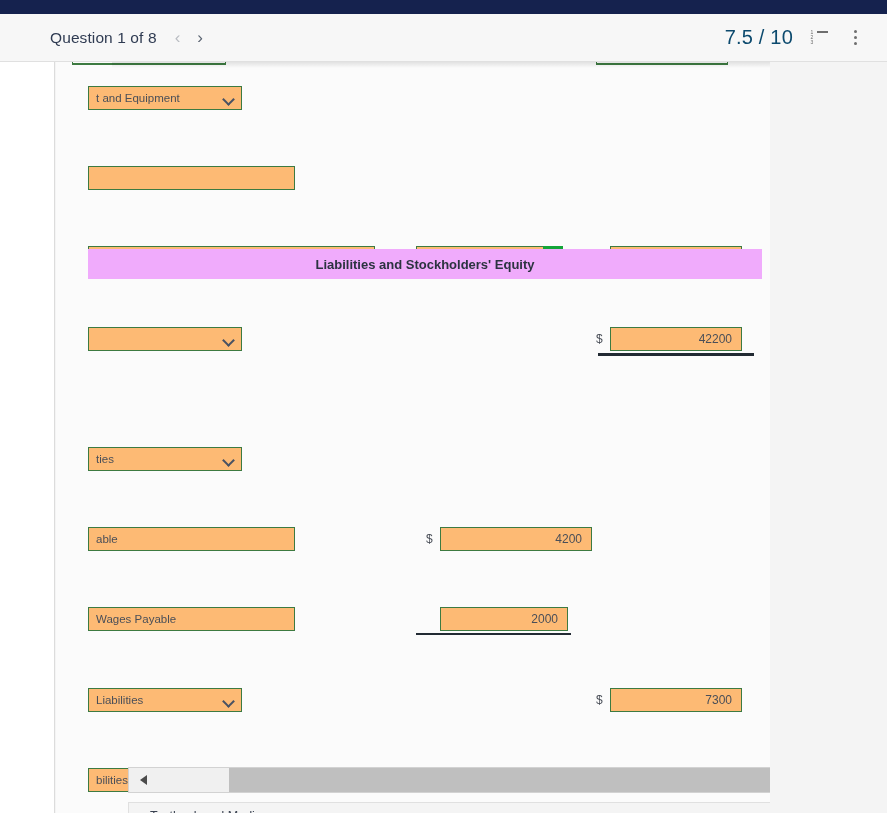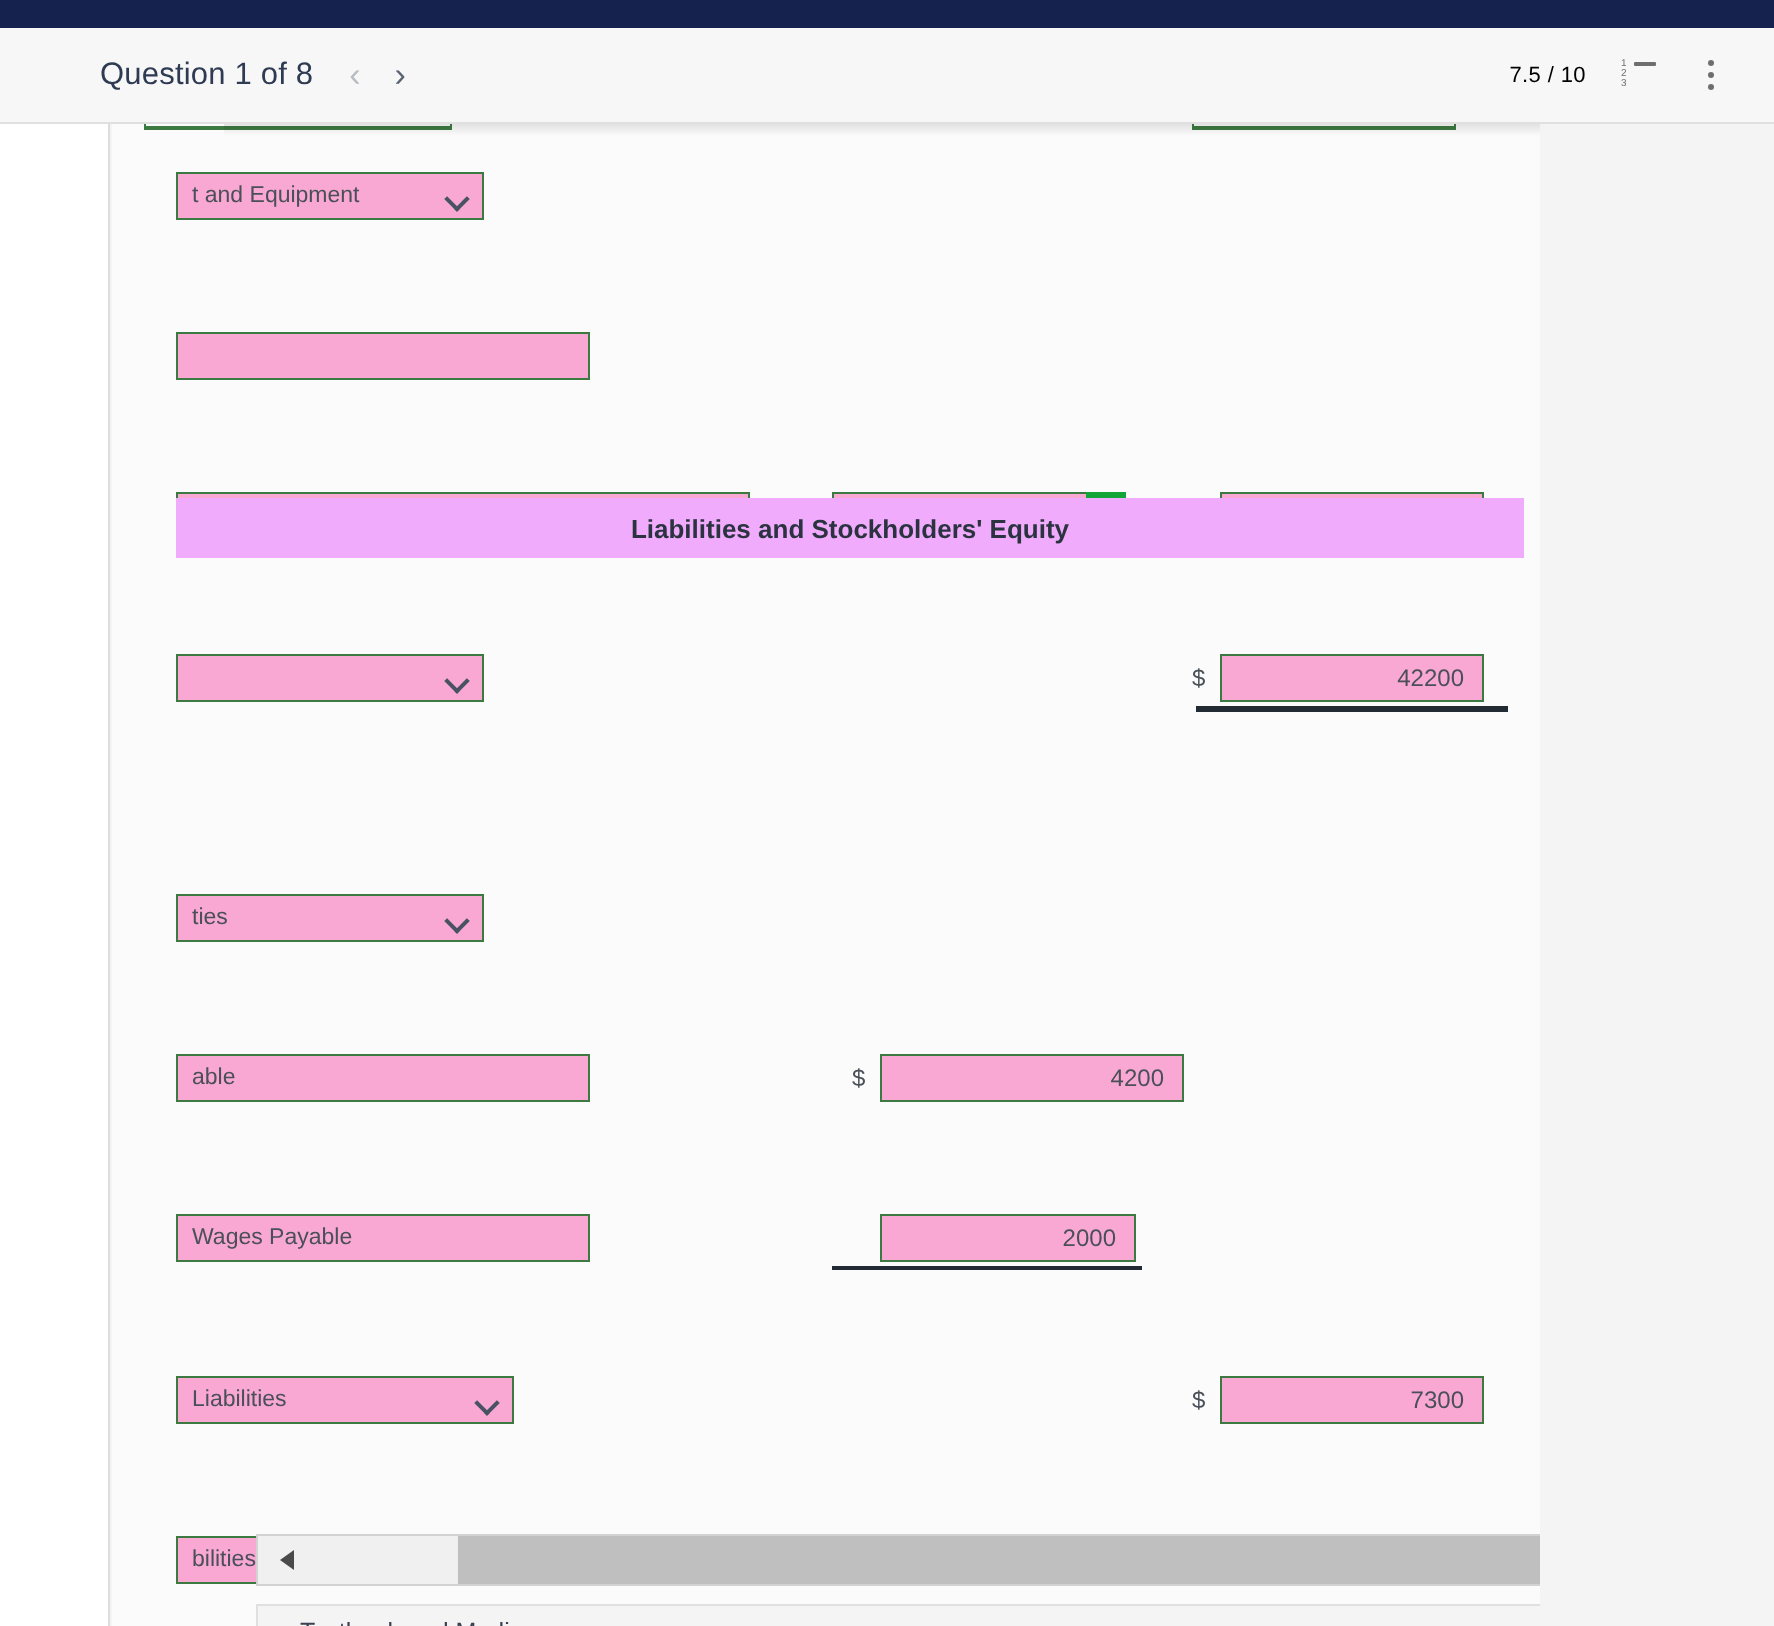--- a/index.html
+++ b/index.html
@@ -39,21 +39,21 @@
     user-select: none;
   }
   .chev.prev { color: #b9bcc2; }
   .chev.next { color: #5b6472; }
 
   .hdr-right {
     margin-left: auto;
     display: flex; align-items: center;
     gap: 16px; margin-right: 22px;
   }
-  .score { font-size: 11px; color: #000000; letter-spacing: .2px; }
+  .score { font-size: 20px; color: #0c4a6e; letter-spacing: .2px; }
   .icon-btn {
     width: 20px; height: 20px;
     display: flex; align-items: center; justify-content: center;
   }
   
   .numlist { position: relative; width: 17px; height: 13px; }
   .numlist i {
     position: absolute; right: 0; height: 2px; width: 11px;
     background: #6e6e6e; border-radius: 1px;
   }
@@ -110,21 +110,21 @@
   }
   .row {
     position: relative;
     height: 40px;
   }
 
   
   .fld {
     position: absolute;
     height: 24px;
-    background: #f9a8d4;
+    background: #fdba74;
     border: 1px solid #3d7a41;
     font-size: 11.5px;
     color: #4a4f58;
     display: flex; align-items: center;
     padding: 0 7px;
     white-space: nowrap;
     overflow: hidden;
   }
   .fld.num { justify-content: flex-end; padding-right: 9px; font-size: 12px; }
   .fld.txt { justify-content: flex-start; text-align: right; }
@@ -305,21 +305,21 @@
         <div class="fld num" style="left:368px; top:0; width:152px;">4200</div>
       </div>
 
       <div class="row" style="top:313px;">
         <div class="fld txt" style="left:16px; top:0; width:207px;">Wages Payable</div>
         <div class="fld num" style="left:368px; top:0; width:128px;">2000</div>
         <div class="rule" style="left:344px; top:26px; width:155px;"></div>
       </div>
 
       <div class="row" style="top:354px;">
-        <div class="fld sel" style="left:16px; top:0; width:169px;"> Liabilities</div>
+        <div class="fld sel" style="left:16px; top:0; width:154px;"> Liabilities</div>
         <div class="dollar" style="left:524px; top:0;">$</div>
         <div class="fld num" style="left:538px; top:0; width:132px;">7300</div>
       </div>
 
       <div class="row" style="top:394px;">
         <div class="fld sel" style="left:16px; top:0; width:154px;">bilities</div>
       </div>
 
     </div>
 

